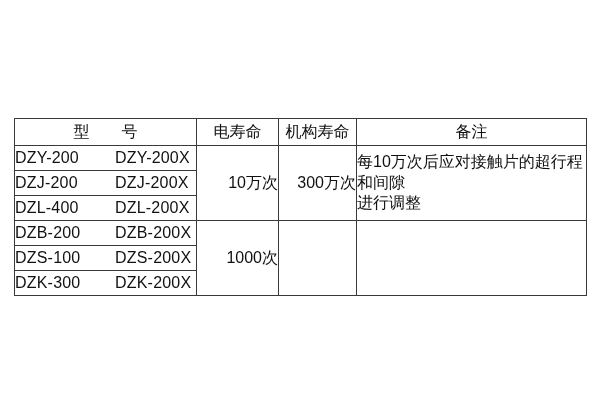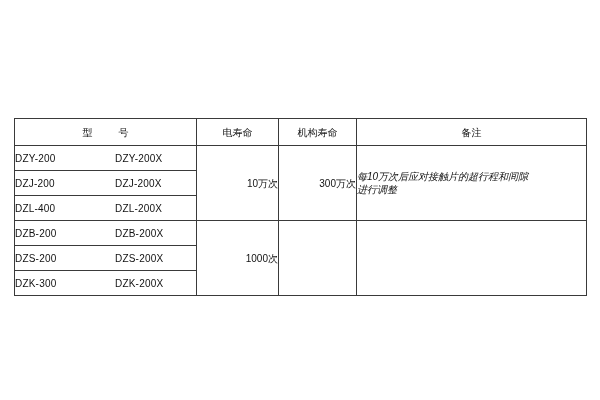--- a/index.html
+++ b/index.html
@@ -28,21 +28,21 @@
   table.spec {
     border-collapse: collapse;
     width: 572px;
     table-layout: fixed;
   }
   table.spec td,
   table.spec th {
     border: 1px solid #3a3a3a;
     padding: 0;
     font-weight: normal;
-    font-size: 10px;
+    font-size: 16px;
     color: #111111;
     vertical-align: middle;
     line-height: 1.3;
   }
   .hdr-row td {
     height: 26px;
     text-align: center;
   }
   .model-cell {
     height: 24px;
@@ -57,21 +57,20 @@
   .center {
     text-align: right;
   }
   .remark-cell {
     padding: 6px 10px 6px 16px;
     vertical-align: top;
     line-height: 1.9;
   }
   .remark-cell .line {
     display: block;
-    font-style: italic;
   }
   .hdr-model {
     letter-spacing: 8px;
     padding-left: 8px;
   }
   .blank {
     height: 24px;
   }
 </style>
 </head>
@@ -124,21 +123,21 @@
           <td class="model-cell">
             <span class="m1">DZB-200</span><span>DZB-200X</span>
           </td>
           <td class="center" rowspan="3">1000次</td>
           <td class="blank" rowspan="3"></td>
           <td class="blank" rowspan="3"></td>
         </tr>
 
         <tr>
           <td class="model-cell">
-            <span class="m1">DZS-200</span><span>DZS-200X</span>
+            <span class="m1">DZS-100</span><span>DZS-200X</span>
           </td>
         </tr>
 
         <tr>
           <td class="model-cell">
             <span class="m1">DZK-300</span><span>DZK-200X</span>
           </td>
         </tr>
       </tbody>
     </table>

